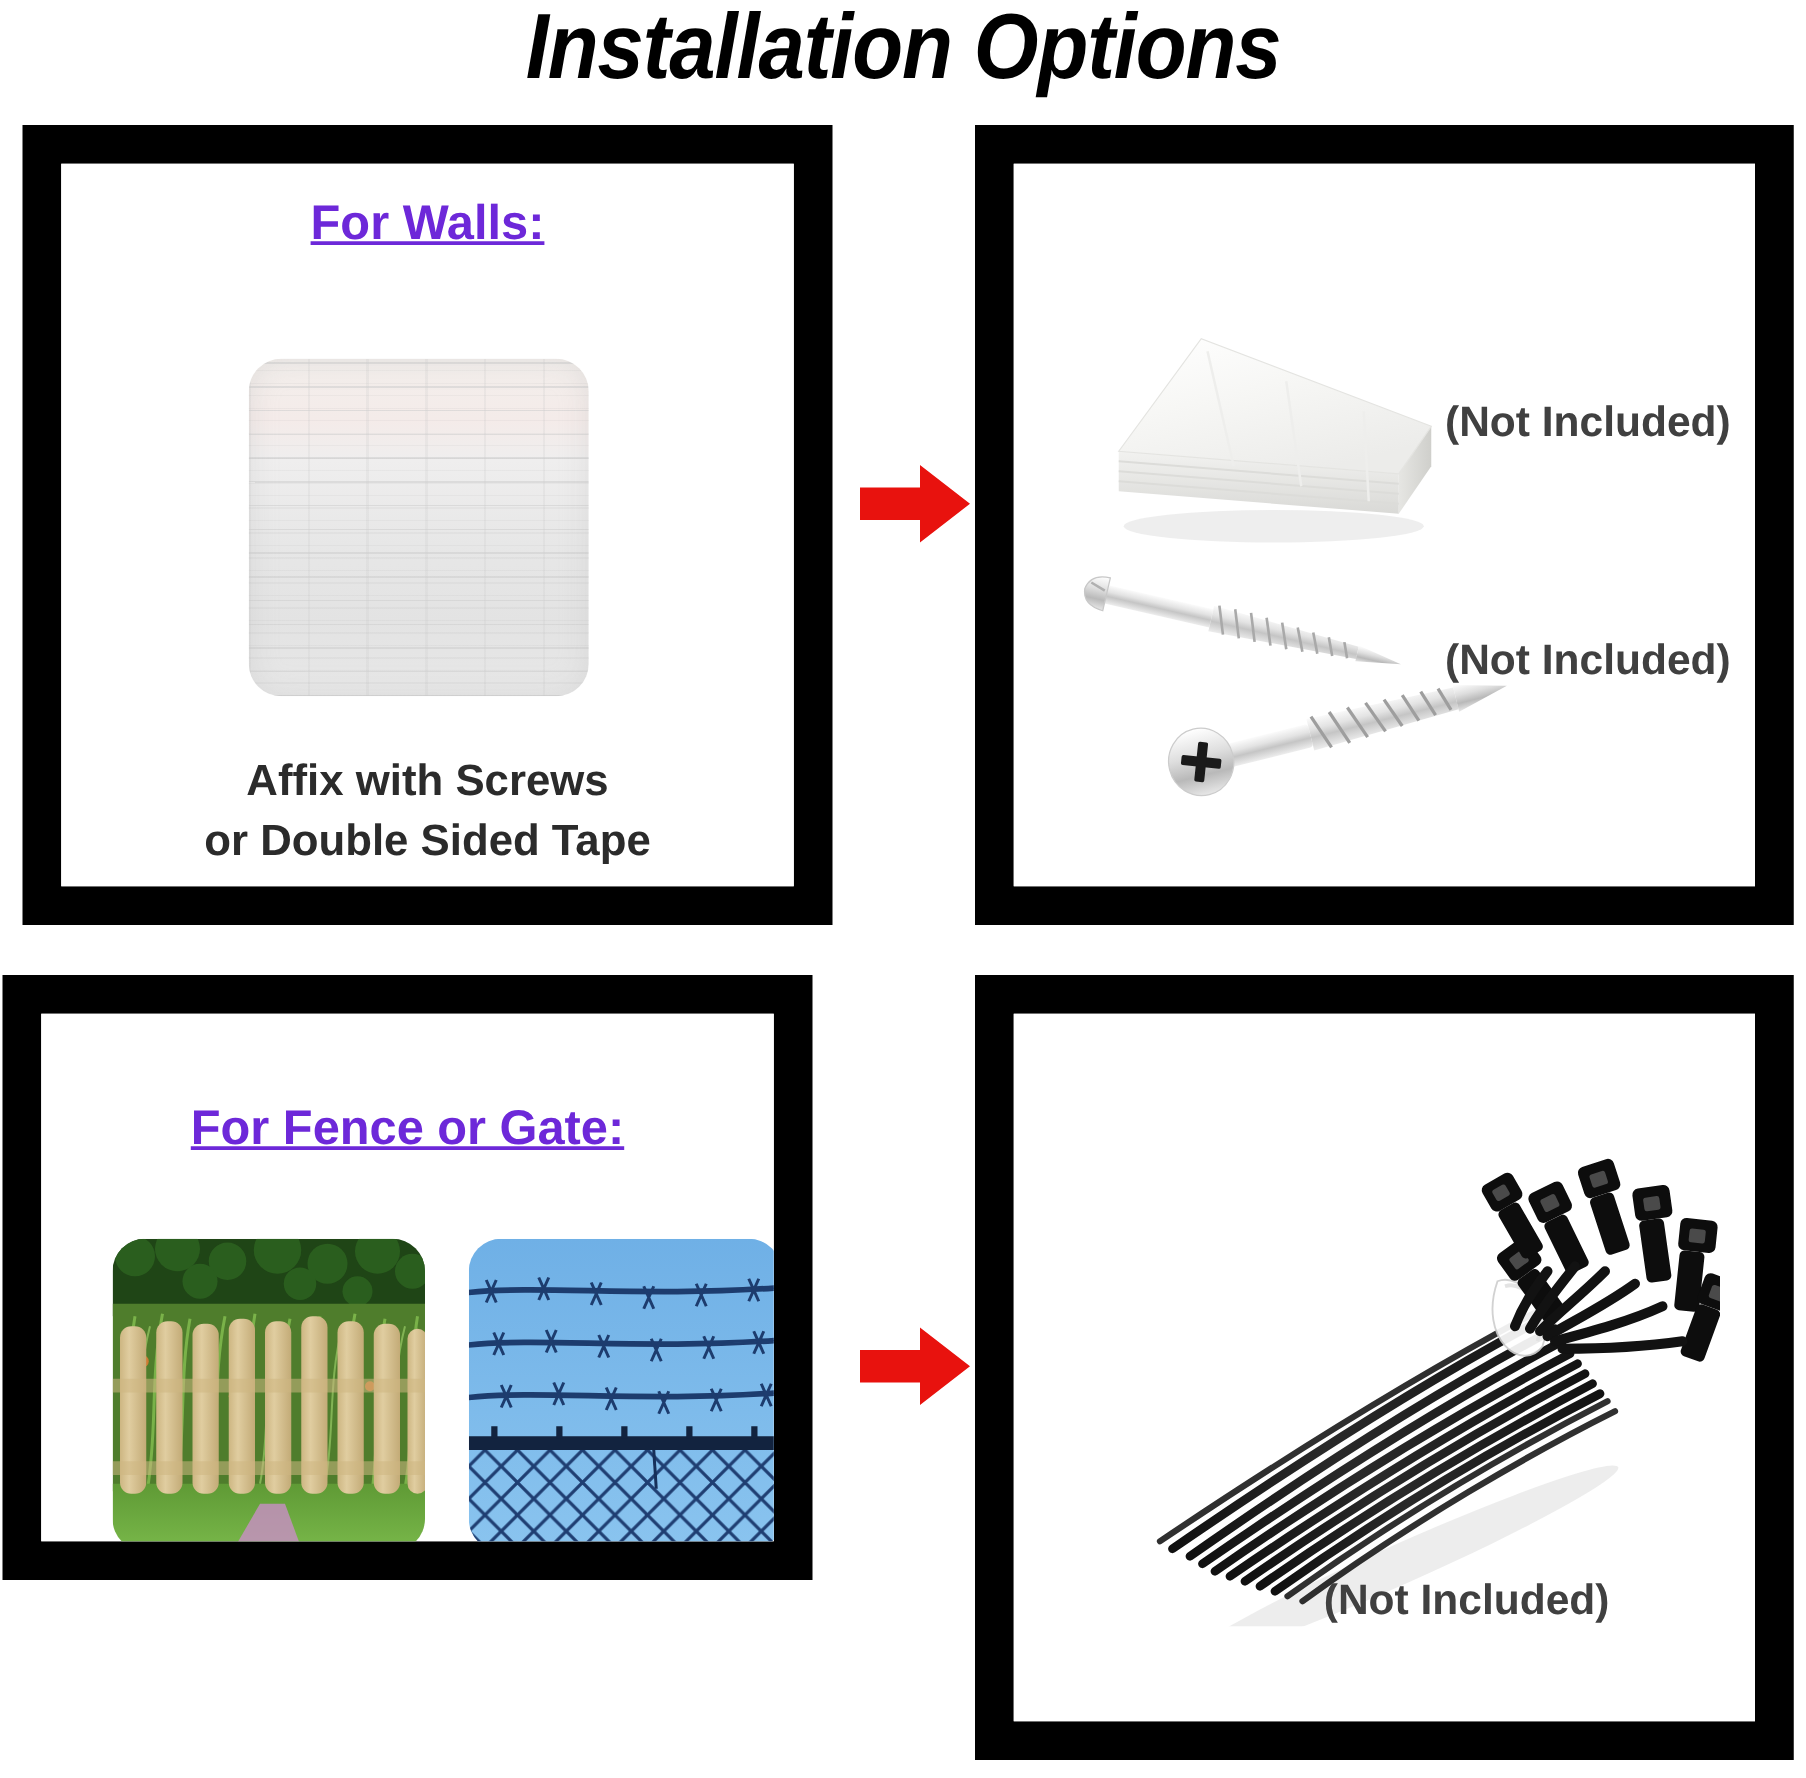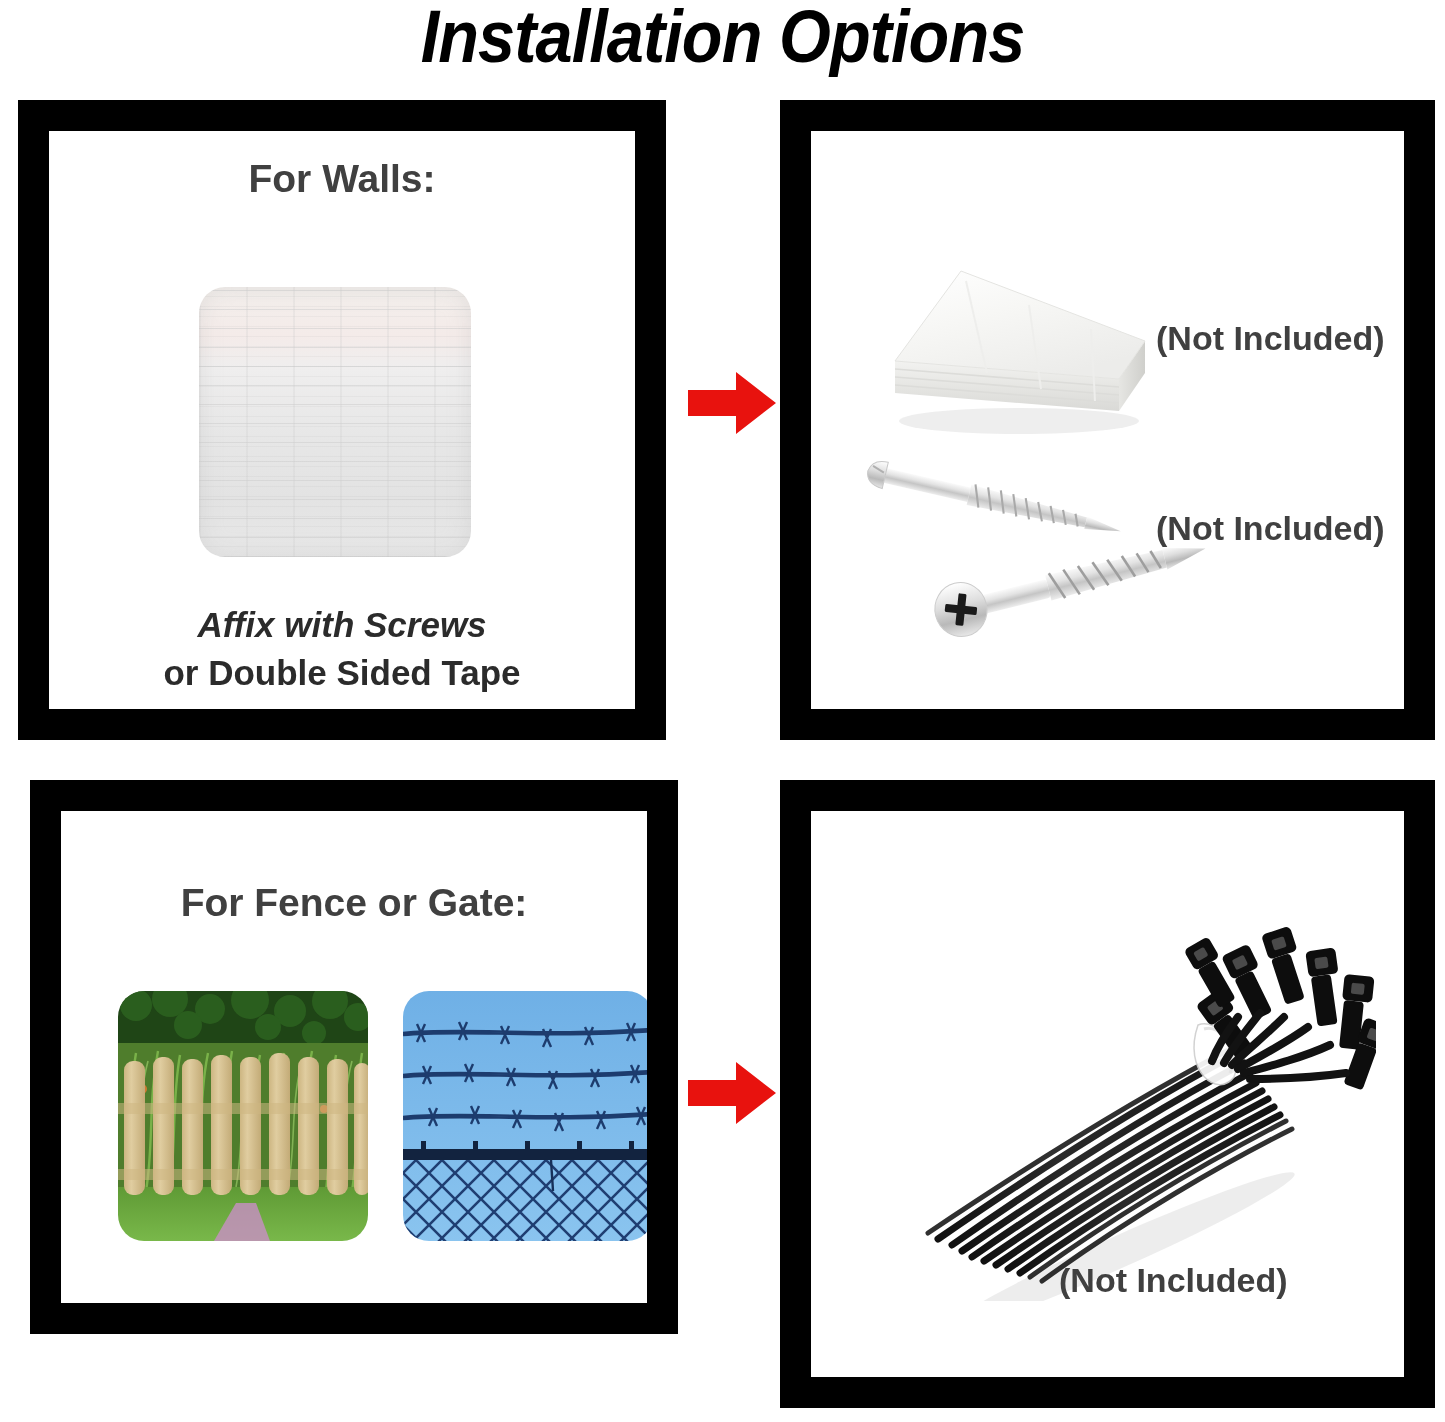--- a/index.html
+++ b/index.html
@@ -32,30 +32,31 @@
   
   .panel {
     position: absolute;
     background: #ffffff;
     border: 31px solid #000000;
   }
   .panel-inner { position: relative; width: 100%; height: 100%; background:#fff; overflow:hidden; }
 
   #panel-tl { left: 18px;  top: 100px;  width: 648px;  height: 640px; }
   #panel-tr { left: 780px; top: 100px;  width: 655px;  height: 640px; }
-  #panel-bl { left: 30px;  top: 780px;  width: 648px;  height: 554px; }
+  #panel-bl { left: 2px;  top: 780px;  width: 648px;  height: 484px; }
   #panel-br { left: 780px; top: 780px;  width: 655px;  height: 628px; }
 
   .heading {
     position: absolute; left: 0; width: 100%;
     text-align: center;
     font-size: 39px; font-weight: bold;
-    color: #404040;
+    color: #6d28d9;
     letter-spacing: 0px;
     white-space: nowrap;
+    text-decoration: underline;
   }
   .caption {
     position: absolute; left: 0; width: 100%;
     text-align: center;
     font-size: 35px; font-weight: bold;
     color: #2b2b2b;
     line-height: 1.35;
     white-space: nowrap;
   }
   .notinc {
@@ -120,21 +121,21 @@
 <div id="root">
 
   <div class="title">Installation Options</div>
 
   <div class="panel" id="panel-tl">
     <div class="panel-inner">
       <div class="heading" style="top:26px;">For Walls:</div>
 
       <div class="wall-swatch"></div>
 
-      <div class="caption" style="top:470px;font-style:italic;">Affix with Screws</div>
+      <div class="caption" style="top:470px;">Affix with Screws</div>
       <div class="caption" style="top:518px;">or Double Sided Tape</div>
     </div>
   </div>
 
   <div class="panel" id="panel-tr">
     <div class="panel-inner">
 
       <div class="tape-wrap">
         <svg viewBox="0 0 300 200" width="300" height="200">
           <defs>

